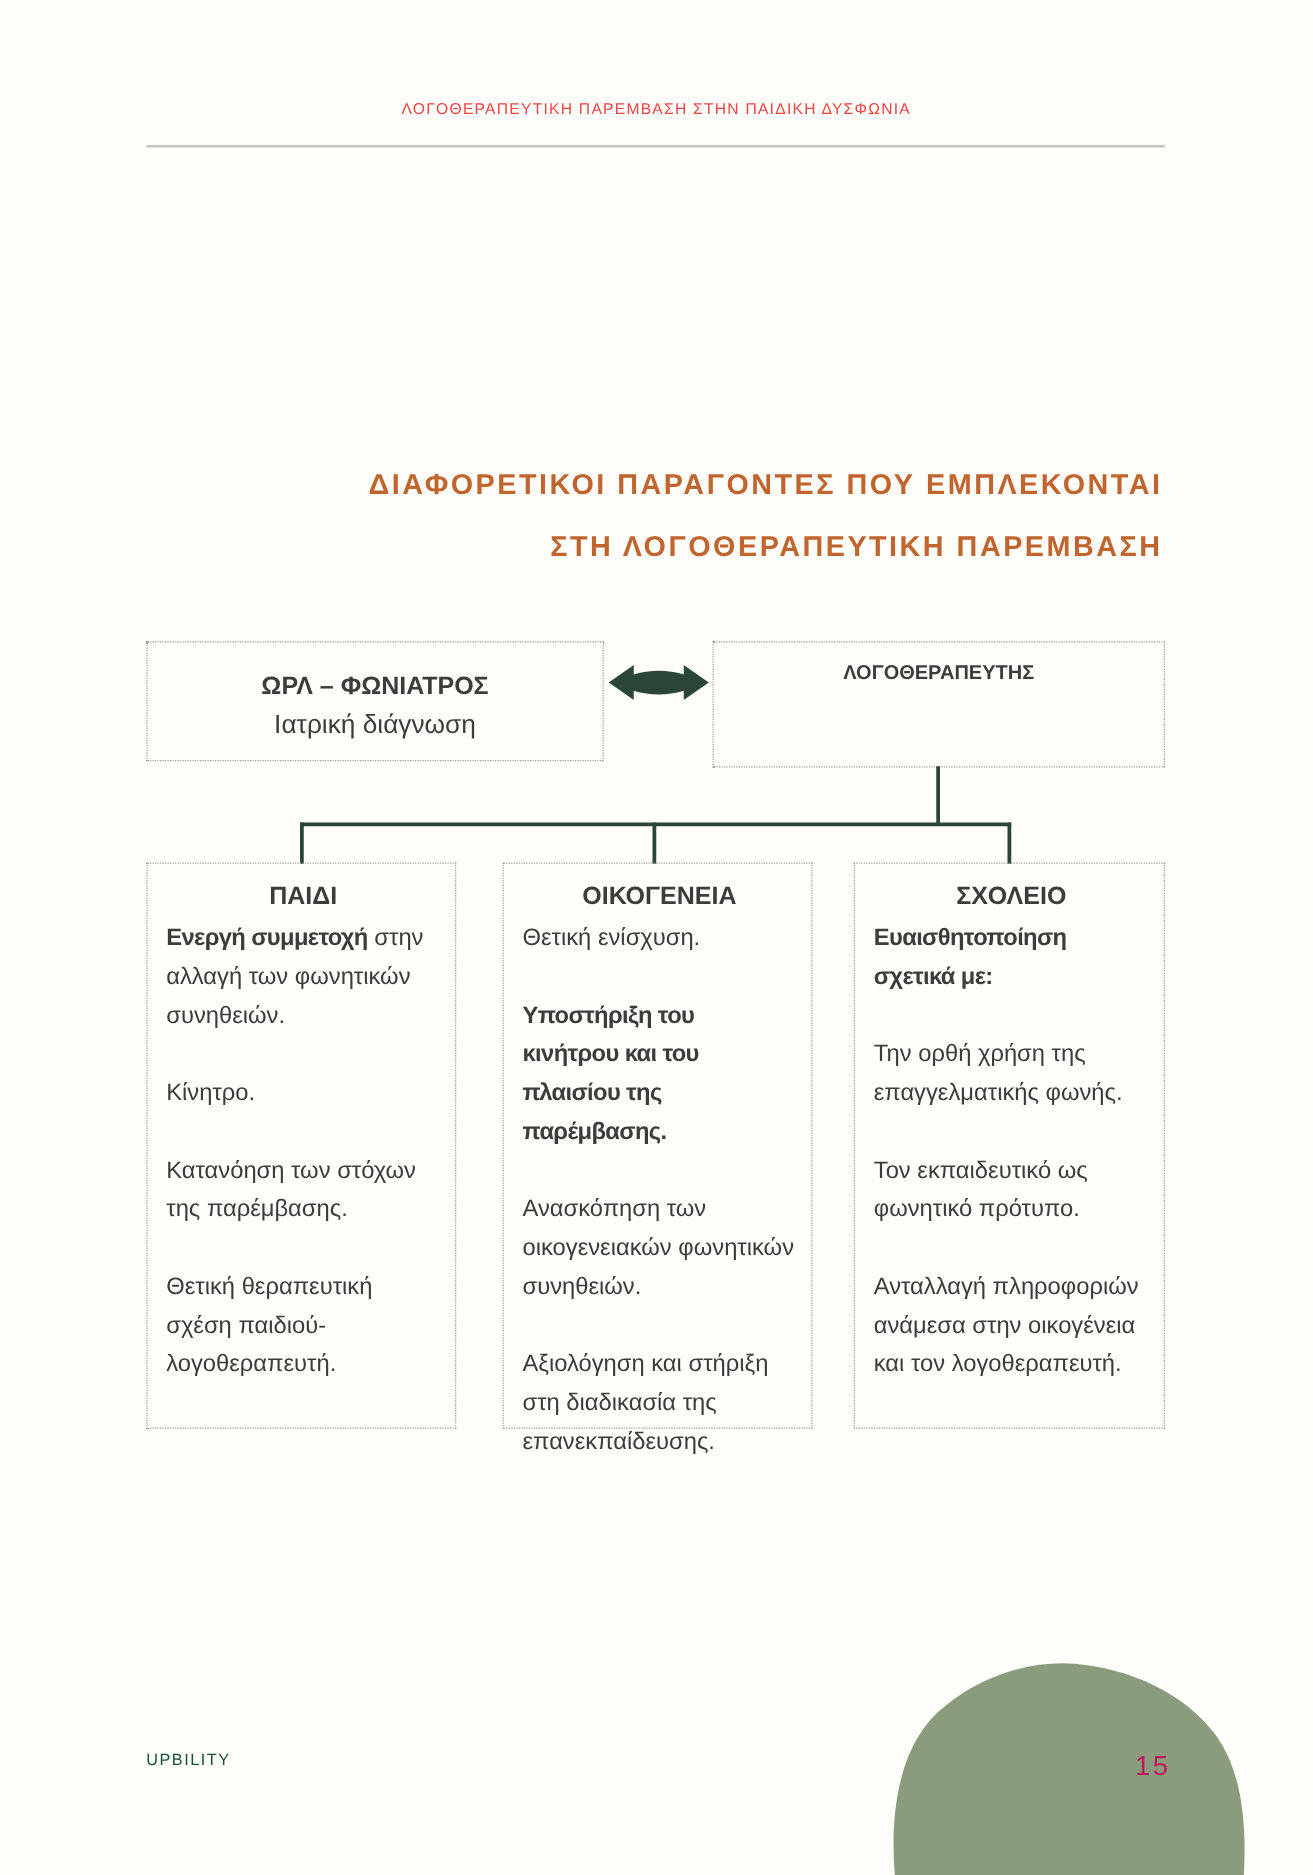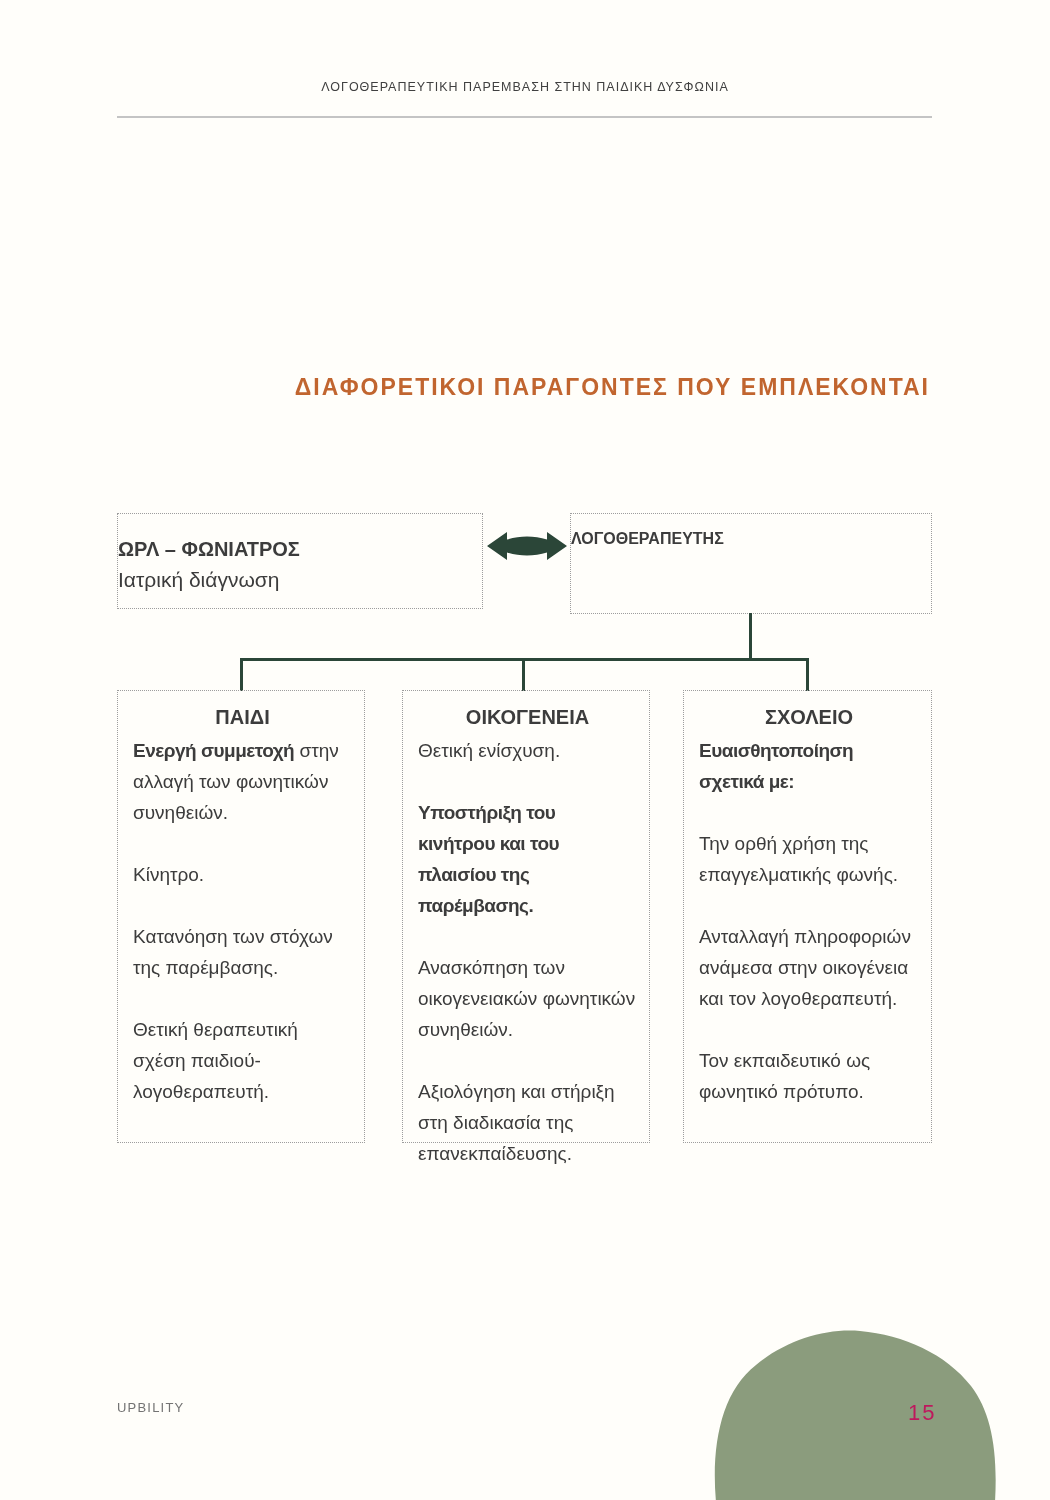--- a/index.html
+++ b/index.html
@@ -18,42 +18,42 @@
     background:var(--page-bg);
     overflow:hidden;
     font-family:"Liberation Sans","DejaVu Sans",sans-serif;
     color:var(--text-dark);
   }
 
   
   .running-head{
     position:absolute;top:80px;left:0;width:1050px;
     text-align:center;
-    font-size:12.5px;letter-spacing:1px;color:#404040;
+    font-size:12.5px;letter-spacing:1px;color:#ef4444;
   }
   .head-rule{
     position:absolute;top:116px;left:117px;width:815px;height:2px;
     background:#c4c4c4;
   }
 
   
   .chapter-title{
     position:absolute;top:376px;right:120px;width:760px;
     text-align:right;
     color:var(--accent-orange);
     font-weight:bold;
     font-size:23px;letter-spacing:2px;line-height:23px;
   }
   .chapter-title .line2{margin-top:27px;}
 
   
   .dotted-box{
     position:absolute;
     border:1px dotted #9d9d9d;
-    text-align:left;
+    text-align:center;
   }
   .box-orl{left:117px;top:513px;width:366px;height:96px;padding-top:20px;}
   .box-orl .box-title{font-weight:bold;font-size:20px;line-height:30px;}
   .box-orl .box-sub{font-size:21px;line-height:31px;}
   .box-slt{left:570px;top:513px;width:362px;height:101px;padding-top:11px;}
   .box-slt .box-title{font-weight:bold;font-size:16px;line-height:27px;}
   .box-slt .box-sub{font-size:19px;line-height:26.5px;padding:0 1px;}
 
   
   .arrow-wrap{position:absolute;left:486px;top:529px;width:82px;height:34px;}
@@ -78,38 +78,39 @@
   .col-title{
     text-align:center;font-weight:bold;font-size:20px;line-height:32px;
     margin-bottom:2px;
   }
   .col-para{font-size:19px;line-height:31px;margin:0 0 31px 0;}
   .col-para strong{letter-spacing:-0.5px;}
 
   
   .footer-brand{
     position:absolute;left:117px;top:1400px;
-    font-size:13px;letter-spacing:1.2px;color:#737373;
+    font-size:13px;letter-spacing:1.2px;color:#14532d;
   }
   .blob{position:absolute;left:708px;top:1328px;width:294px;height:174px;}
   .page-number{
     position:absolute;left:908px;top:1400px;
     font-size:22px;letter-spacing:2px;color:#be185d;
   }
 </style>
 </head>
 <body>
 
 <div class="page">
 
   <div class="running-head">ΛΟΓΟΘΕΡΑΠΕΥΤΙΚΗ ΠΑΡΕΜΒΑΣΗ ΣΤΗΝ ΠΑΙΔΙΚΗ ΔΥΣΦΩΝΙΑ</div>
   <div class="head-rule"></div>
 
   <div class="chapter-title">
     <div class="line1">ΔΙΑΦΟΡΕΤΙΚΟΙ ΠΑΡΑΓΟΝΤΕΣ ΠΟΥ ΕΜΠΛΕΚΟΝΤΑΙ</div>
+    <div class="line2">ΣΤΗ ΛΟΓΟΘΕΡΑΠΕΥΤΙΚΗ ΠΑΡΕΜΒΑΣΗ</div>
   </div>
 
   <div class="dotted-box box-orl">
     <div class="box-title">ΩΡΛ – ΦΩΝΙΑΤΡΟΣ</div>
     <div class="box-sub">Ιατρική διάγνωση</div>
   </div>
 
   <div class="arrow-wrap">
     <svg width="82" height="34" viewBox="0 0 82 34" xmlns="http://www.w3.org/2000/svg">
       <path d="M1 17 L21 3 L21 10.5 C 34 6.5, 48 6.5, 61 10.5 L61 3 L81 17 L61 31 L61 23.5 C 48 27.5, 34 27.5, 21 23.5 L21 31 Z" fill="#2b4638"></path>
@@ -138,22 +139,22 @@
         <div class="col-title">ΟΙΚΟΓΕΝΕΙΑ</div>
         <p class="col-para">Θετική ενίσχυση.</p>
         <p class="col-para"><strong>Υποστήριξη του κινήτρου και του πλαισίου της παρέμβασης.</strong></p>
         <p class="col-para">Ανασκόπηση των οικογενειακών φωνητικών συνηθειών.</p>
         <p class="col-para">Αξιολόγηση και στήριξη στη διαδικασία της επανεκπαίδευσης.</p>
       </div>
       <div class="col-box col-2">
         <div class="col-title">ΣΧΟΛΕΙΟ</div>
         <p class="col-para"><strong>Ευαισθητοποίηση σχετικά με:</strong></p>
         <p class="col-para">Την ορθή χρήση της επαγγελματικής φωνής.</p>
+        <p class="col-para">Τον εκπαιδευτικό ως φωνητικό πρότυπο.</p>
         <p class="col-para">Ανταλλαγή πληροφοριών ανάμεσα στην οικογένεια και τον λογοθεραπευτή.</p>
-        <p class="col-para">Τον εκπαιδευτικό ως φωνητικό πρότυπο.</p>
       </div>
     </div>
 
   <div class="blob">
     <svg width="294" height="174" viewBox="0 0 294 174" xmlns="http://www.w3.org/2000/svg">
       <path d="M8 174 C 3 118, 13 64, 48 37 C 78 12, 118 0, 152 3 C 196 7, 238 26, 263 58 C 283 84, 290 122, 287 174 Z" fill="#8b9c7d"></path>
     </svg>
   </div>
   <div class="footer-brand">UPBILITY</div>
   <div class="page-number">15</div>

